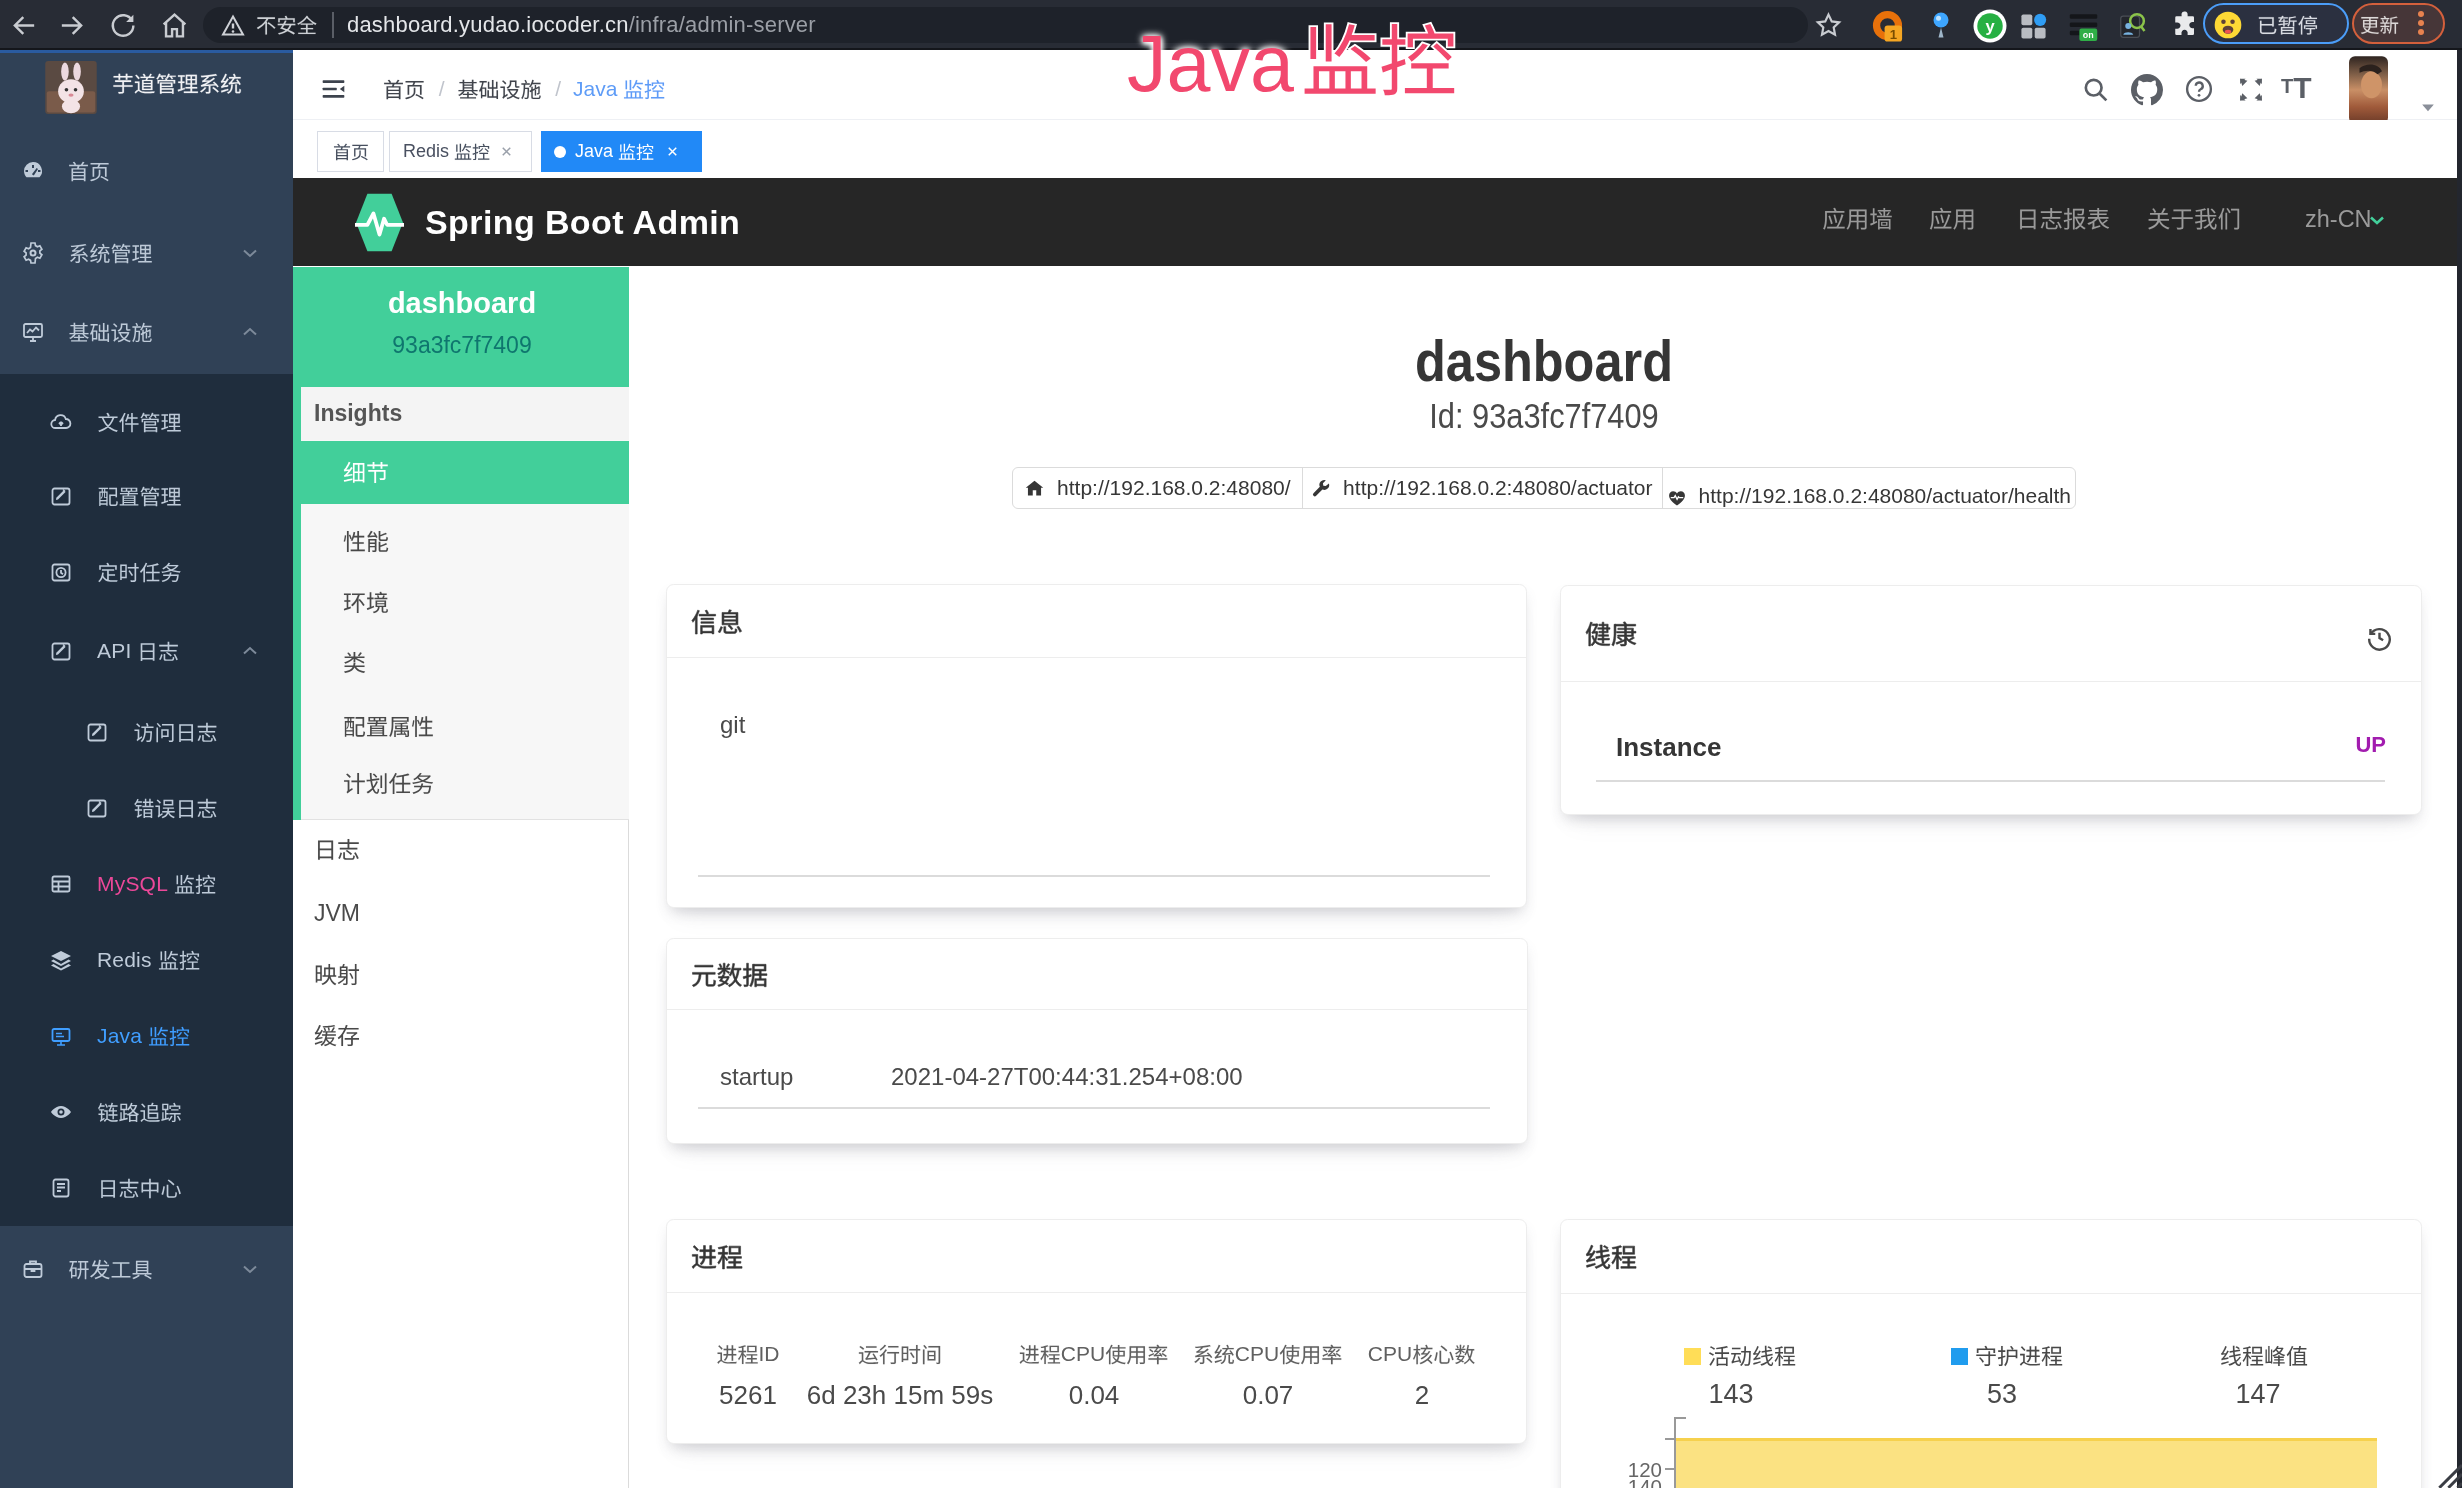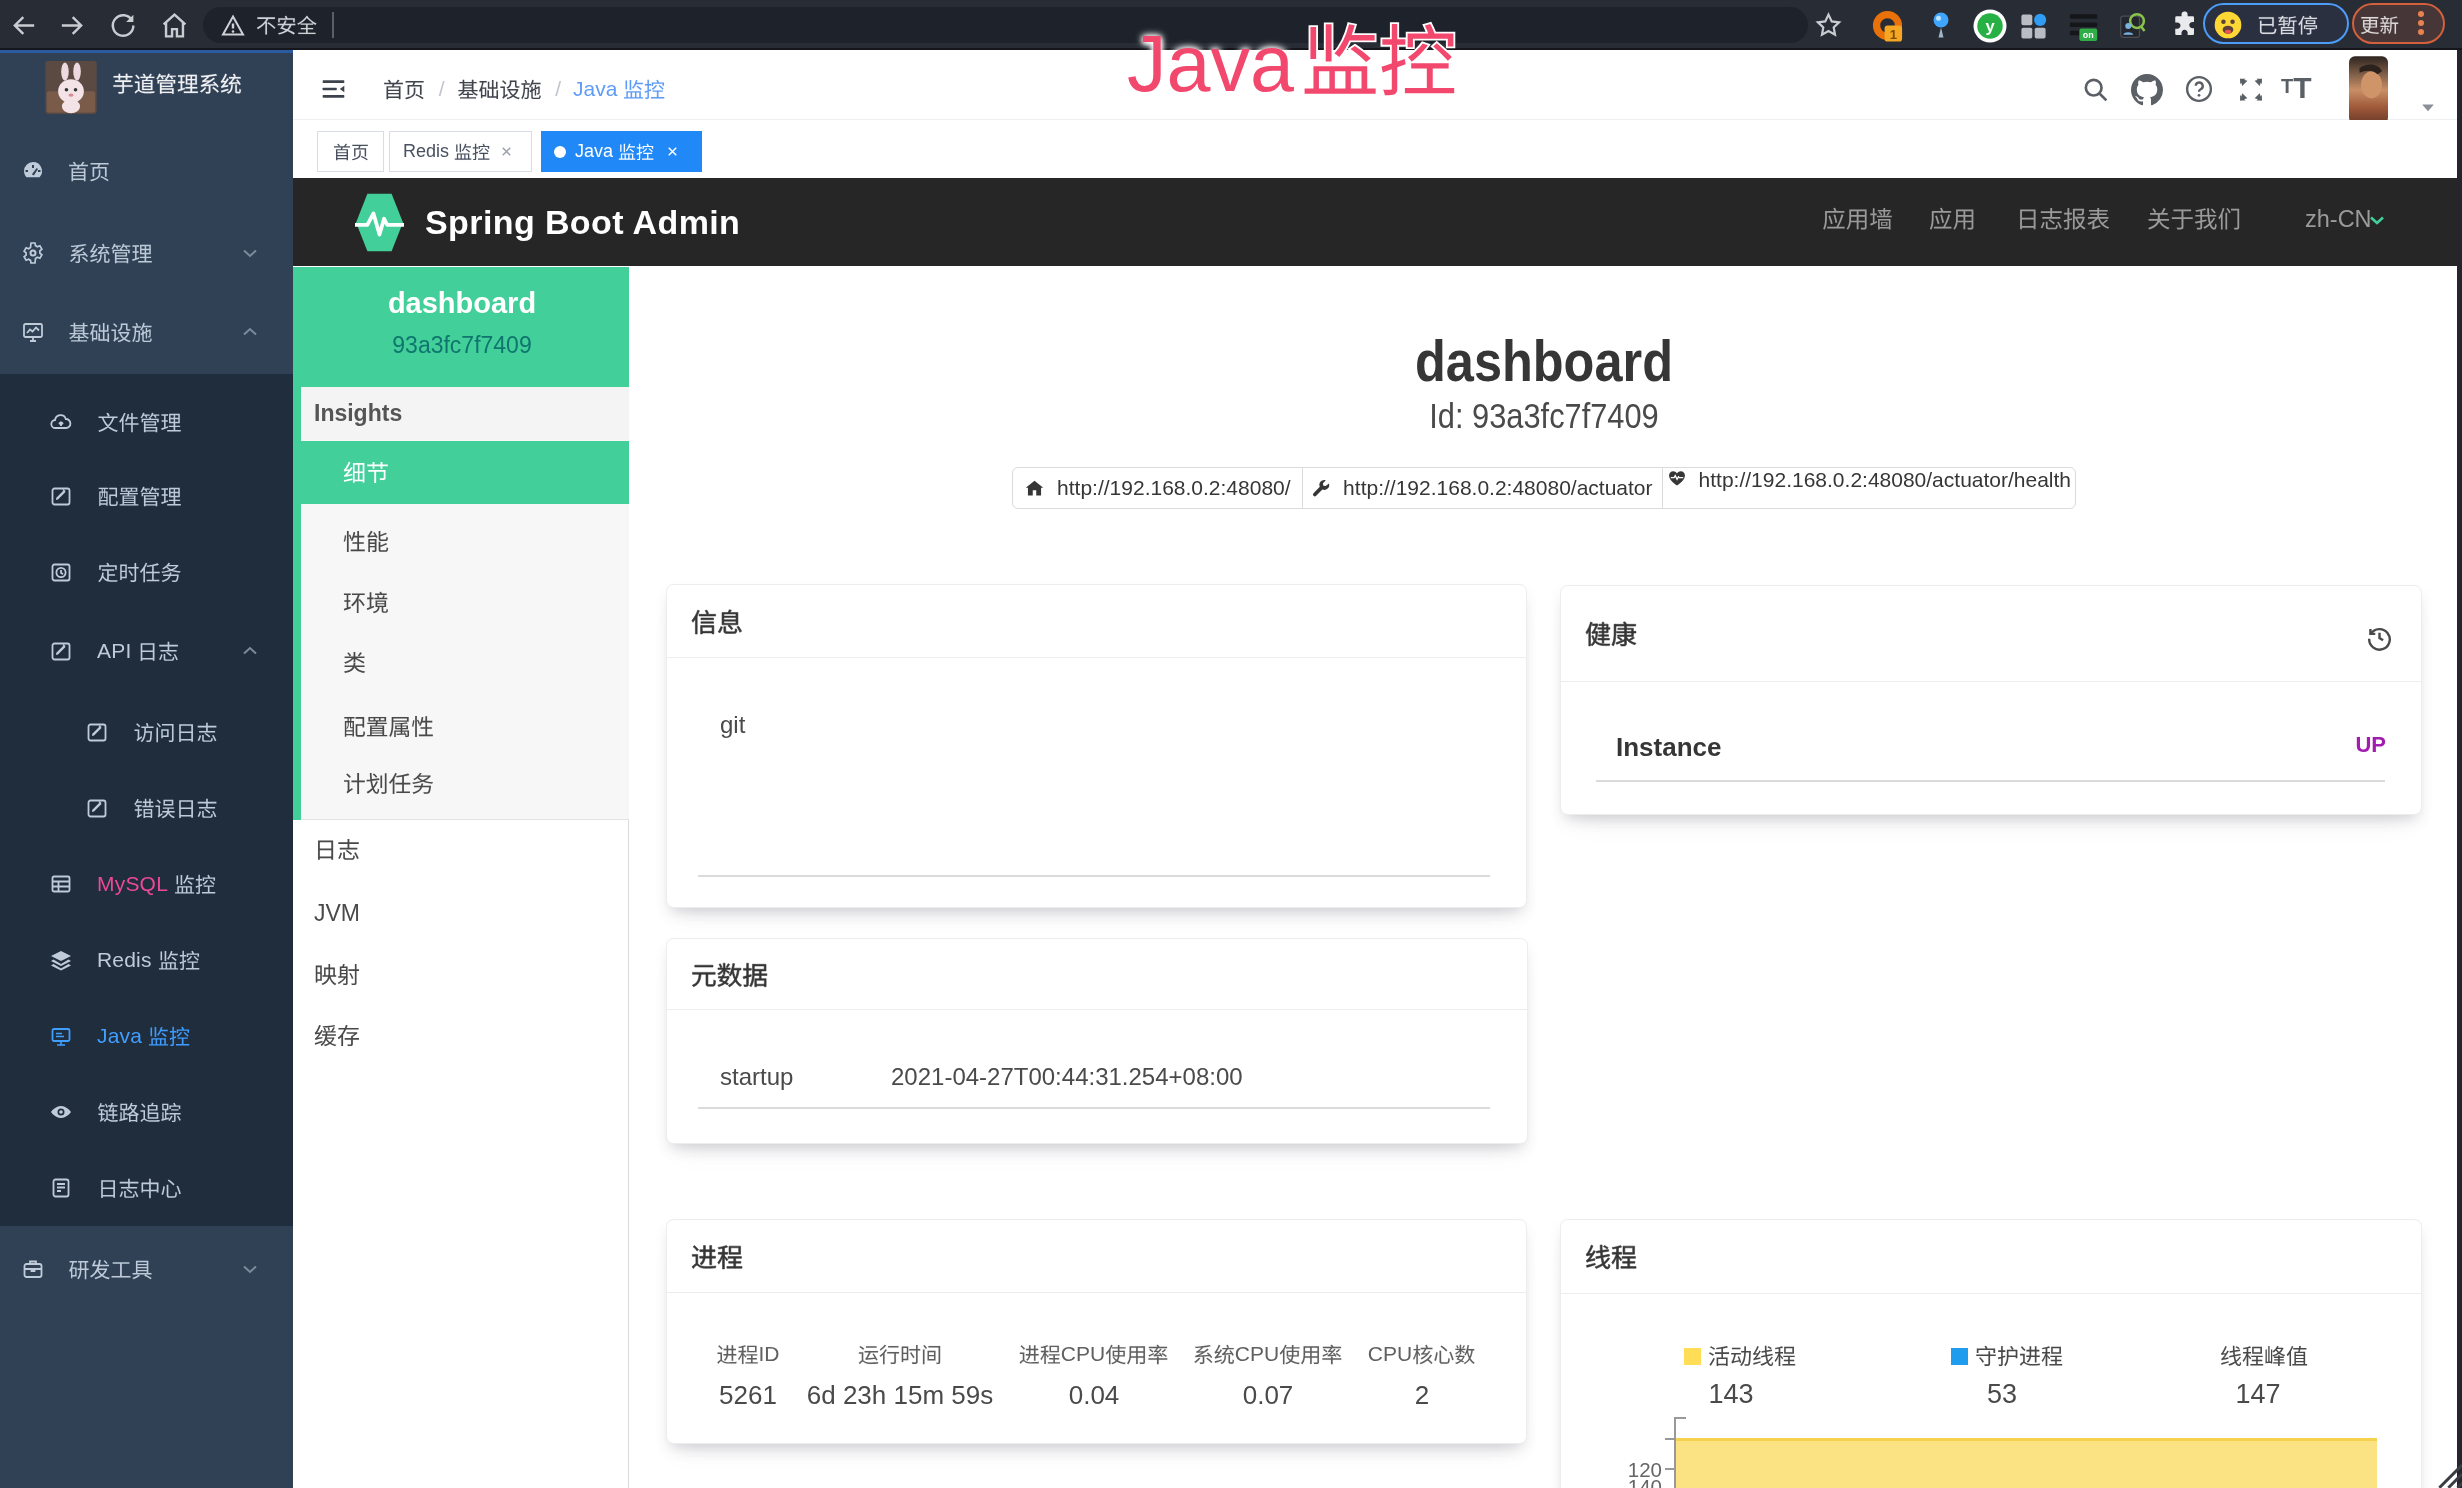--- a/index.html
+++ b/index.html
@@ -134,20 +134,21 @@
     <div class="ab cy" style="left:256px;top:0;height:50px">
       <svg style="width:61px;height:20.5px;vertical-align:-0.12em;" viewBox="0 -880 3000 1000" overflow="visible">
         <g fill="#ced1d6" stroke="#ced1d6" stroke-width="6">
           <use href="#c4e0d" x="0"></use>
           <use href="#c5b89" x="1000"></use>
           <use href="#c5168" x="2000"></use>
         </g>
       </svg>
     </div>
     <div class="ab" style="left:332px;top:12px;width:1.5px;height:26px;background:#5a5e66"></div>
+    <div class="ab cy" style="left:347px;top:0;height:50px;font-size:22px;color:#e4e6e9;letter-spacing:0.2px">dashboard.yudao.iocoder.cn<span style="color:#9b9fa6">/infra/admin-server</span></div>
     <svg class="ab" style="left:1814px;top:10.6px" width="29" height="29" viewBox="0 0 24 24" fill="none" stroke="#c9ccd1" stroke-width="1.8">
       <path d="M12 3l2.7 5.6 6.1.8-4.5 4.2 1.1 6-5.4-3-5.4 3 1.1-6L3.2 9.4l6.1-.8z"></path>
     </svg>
     <svg class="ab" style="left:1870px;top:7.6px" width="35" height="35" viewBox="0 0 24 24">
       <path d="M12 2a10 10 0 1 0 0 20 10 10 0 0 0 0-20zm0 5a5 5 0 1 1 0 10 5 5 0 0 1 0-10z" fill="#e8710a"></path>
       <rect x="10" y="12" width="12" height="11" rx="2" fill="#f5a623"></rect>
       <text x="16" y="21" font-size="9" fill="#7a4d00" text-anchor="middle" font-weight="bold">1</text>
     </svg>
     <svg class="ab" style="left:1926px;top:9px" width="30" height="32" viewBox="0 0 24 24">
       <circle cx="12" cy="8" r="6" fill="#3ea6ff"></circle>
@@ -681,21 +682,21 @@
       </svg>
     </div>
     <div class="ab" style="left:1544px;top:327px;font-size:58px;font-weight:700;color:#363636;white-space:nowrap;transform:translateX(-50%) scaleX(.87)">dashboard</div>
     <div class="ab" style="left:1544px;top:396px;font-size:35px;color:#4a4a4a;white-space:nowrap;transform:translateX(-50%) scaleX(.88)">Id: 93a3fc7f7409</div>
     <div class="ab" style="left:1012px;top:467px;width:291px;height:42px;border:1.5px solid #dbdbdb;border-radius:6px 0 0 6px;display:flex;align-items:center;justify-content:center;font-size:21px;color:#363636;white-space:nowrap"><svg width="21" height="21" viewBox="0 0 24 24" fill="#363636">
         <path d="M12 3 2 11h2.5v9H10v-6h4v6h5.5v-9H22z"></path>
       </svg>&nbsp;&nbsp;http://192.168.0.2:48080/</div>
     <div class="ab" style="left:1301px;top:467px;width:362px;height:42px;border:1.5px solid #dbdbdb;border-left:none;display:flex;align-items:center;justify-content:center;font-size:21px;color:#363636;white-space:nowrap"><svg width="21" height="21" viewBox="0 0 24 24" fill="#363636">
         <path d="M21.6 6.2a5.5 5.5 0 0 1-7.4 6.9L7 20.3a2.1 2.1 0 0 1-3-3l7.2-7.2a5.5 5.5 0 0 1 6.9-7.4L14.8 6l.4 2.8 2.8.4z"></path>
       </svg>&nbsp;&nbsp;http://192.168.0.2:48080/actuator</div>
-    <div class="ab" style="left:1662px;top:467px;width:414px;height:42px;border:1.5px solid #dbdbdb;border-radius:0 6px 6px 0;display:flex;align-items:flex-start;justify-content:center;font-size:21px;color:#363636;white-space:nowrap"><svg width="20" height="20" viewBox="0 0 24 24">
+    <div class="ab" style="left:1662px;top:467px;width:414px;height:42px;border:1.5px solid #dbdbdb;border-radius:0 6px 6px 0;display:flex;align-items:flex-end;justify-content:center;font-size:21px;color:#363636;white-space:nowrap"><svg width="20" height="20" viewBox="0 0 24 24">
         <path d="M12 21C6 17 2.5 13.2 2.5 9.1 2.5 6.2 4.7 4 7.4 4c1.9 0 3.6 1 4.6 2.7C13 5 14.7 4 16.6 4c2.7 0 4.9 2.2 4.9 5.1 0 4.1-3.5 7.9-9.5 11.9z" fill="#363636"></path>
         <path d="M4.5 11.5h4l1.4-2.4 2.2 4.4 1.6-2.9.9 0.9h4.9" fill="none" stroke="#fff" stroke-width="1.6"></path>
       </svg>&nbsp;&nbsp;http://192.168.0.2:48080/actuator/health</div>
     <div class="card" style="left:666px;top:584px;width:861px;height:324px">
       <div class="chead" style="height:73px">
         <div class="ab cy" style="left:24px;top:0;height:73px">
           <svg style="width:52px;height:26px;vertical-align:-0.12em;" viewBox="0 -880 2000 1000" overflow="visible">
             <g fill="#363636" stroke="#363636" stroke-width="22">
               <use href="#c4fe1" x="0"></use>
               <use href="#c606f" x="1000"></use>

